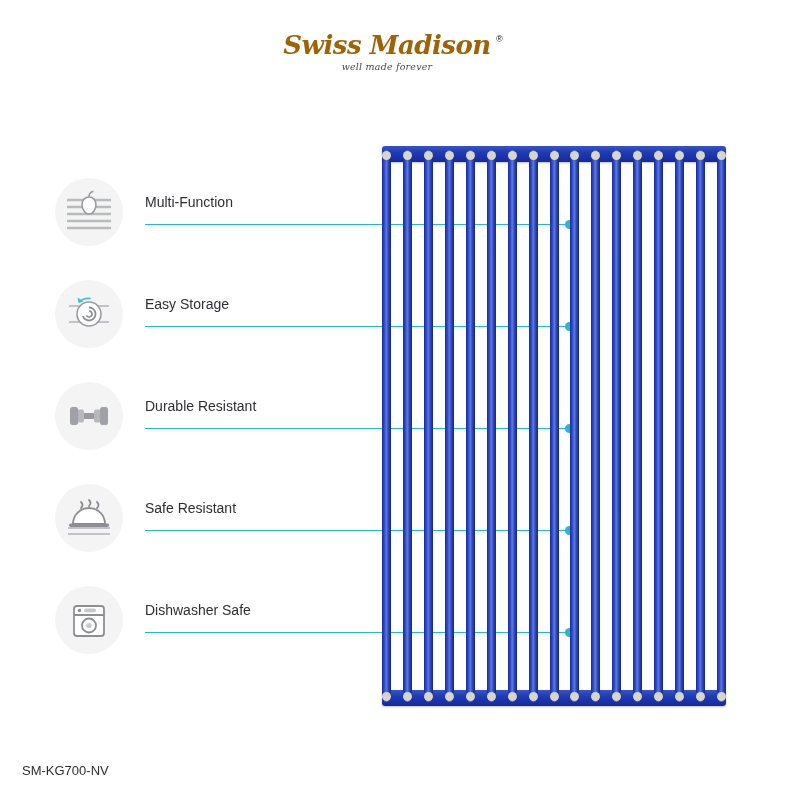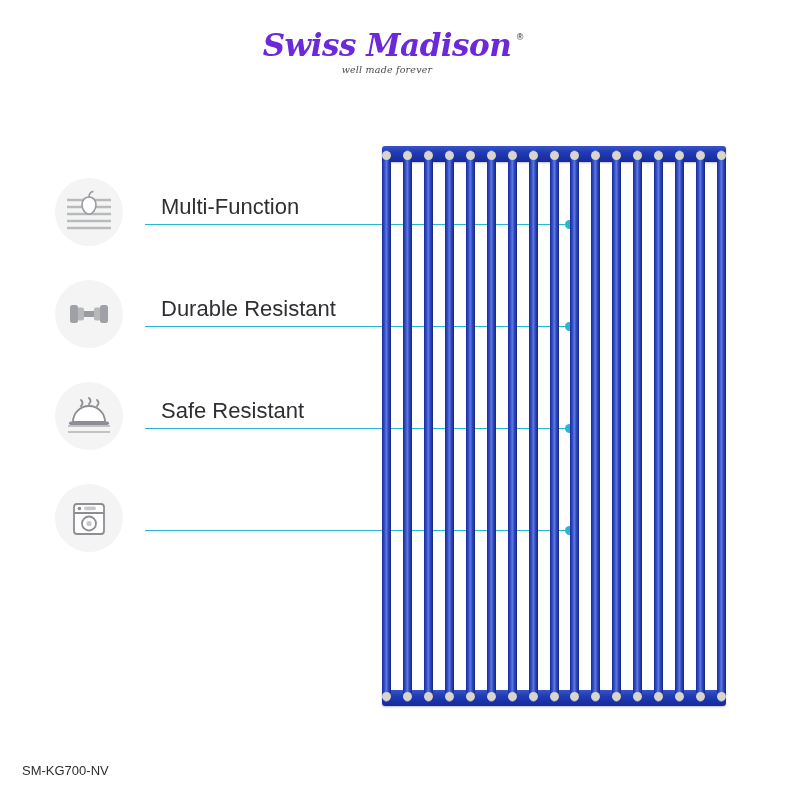--- a/index.html
+++ b/index.html
@@ -31,23 +31,23 @@
     position: relative;
     display: flex;
     flex-direction: column;
     align-items: center;
     margin-right: 26px;
   }
   .brand-name {
     font-family: "DejaVu Serif", serif;
     font-weight: bold;
     font-style: italic;
-    font-size: 31px;
+    font-size: 26px;
     letter-spacing: -0.5px;
-    color: #6d28d9;
+    color: #a16207;
     line-height: 1;
   }
   .brand-reg {
     position: absolute;
     right: -12px;
     top: 2px;
     font-size: 9px;
     color: #17171a;
     font-family: "Liberation Sans", sans-serif;
     font-style: normal;
@@ -86,23 +86,23 @@
     height: 68px;
     border-radius: 50%;
     background: #f4f4f5;
     display: flex;
     align-items: center;
     justify-content: center;
     overflow: hidden;
   }
   .feature-label {
     position: absolute;
-    left: 106px;
+    left: 90px;
     top: 16px;
-    font-size: 22px;
+    font-size: 14px;
     color: #2f2f33;
     white-space: nowrap;
   }
   .feature-line {
     position: absolute;
     left: 90px;
     top: 46px;
     height: 1px;
     background: #29b6cf;
   }
@@ -198,20 +198,38 @@
           <path d="M34 19c-4 0-7 3.2-7 7.6 0 5 3.4 9.4 7 9.4s7-4.4 7-9.4c0-4.4-3-7.6-7-7.6z"></path>
         </g>
         <path d="M34 19c0-3 1.6-5 4.4-5.6" stroke="#9a9ba0" stroke-width="1.6" fill="none"></path>
       </svg>
     </div>
     <div class="feature-label">Multi-Function</div>
     <div class="feature-line" style="width: 424px; background: rgb(41, 182, 207);"></div>
     <div class="feature-dot" style="left: 510px; background: rgb(41, 182, 207);"></div>
   </div>
 
+  <div class="feature">
+    <div class="feature-icon">
+      <svg width="68" height="68" viewBox="0 0 68 68" aria-hidden="true">
+        <g stroke="#c2c3c6" stroke-width="2">
+          <line x1="14" y1="26" x2="54" y2="26"></line>
+          <line x1="14" y1="42" x2="54" y2="42"></line>
+        </g>
+        <circle cx="34" cy="34" r="12" fill="#ffffff" stroke="#9a9ba0" stroke-width="1.6"></circle>
+        <path d="M34 27.5a6.5 6.5 0 1 1-6.2 8.4" fill="none" stroke="#8d8e93" stroke-width="1.8"></path>
+        <path d="M34 31a3 3 0 1 1-2.6 4.4" fill="none" stroke="#8d8e93" stroke-width="1.6"></path>
+        <path d="M24 22c3.2-2.8 7.6-4 11.6-3.4" fill="none" stroke="#3cc4d8" stroke-width="1.8"></path>
+        <path d="M22.4 17.6 L23.6 23 L28.8 21.2 Z" fill="#3cc4d8"></path>
+      </svg>
+    </div>
+    <div class="feature-label">Easy Storage</div>
+    <div class="feature-line" style="width: 424px; background: rgb(41, 182, 207);"></div>
+    <div class="feature-dot" style="left: 510px; background: rgb(41, 182, 207);"></div>
+  </div>
 
   <div class="feature">
     <div class="feature-icon">
       <svg width="68" height="68" viewBox="0 0 68 68" aria-hidden="true">
         <rect x="28" y="31" width="12" height="6" fill="#9a9ba0"></rect>
         <rect x="22" y="27.5" width="7" height="13" rx="2" fill="#b7b8bc"></rect>
         <rect x="39" y="27.5" width="7" height="13" rx="2" fill="#b7b8bc"></rect>
         <rect x="15" y="25" width="8" height="18" rx="2.5" fill="#a0a1a6"></rect>
         <rect x="45" y="25" width="8" height="18" rx="2.5" fill="#a0a1a6"></rect>
       </svg>
@@ -246,20 +264,21 @@
     <div class="feature-icon">
       <svg width="68" height="68" viewBox="0 0 68 68" aria-hidden="true">
         <rect x="19" y="20" width="30" height="30" rx="3" fill="#ffffff" stroke="#8d8e93" stroke-width="1.8"></rect>
         <line x1="19" y1="29" x2="49" y2="29" stroke="#8d8e93" stroke-width="1.8"></line>
         <circle cx="24.5" cy="24.5" r="1.8" fill="#8d8e93"></circle>
         <rect x="29" y="22.6" width="12" height="3.6" rx="1.8" fill="#c7c8cb"></rect>
         <circle cx="34" cy="39.5" r="7" fill="none" stroke="#8d8e93" stroke-width="1.8"></circle>
         <circle cx="34" cy="39.5" r="2.6" fill="#c7c8cb"></circle>
       </svg>
     </div>
+    <div class="feature-label">Dishwasher Safe</div>
     <div class="feature-line" style="width: 424px; background: rgb(41, 182, 207);"></div>
     <div class="feature-dot" style="left: 510px; background: rgb(41, 182, 207);"></div>
   </div>
 
 </div>
 
 <div class="product">
   <div class="grid-bar top"></div>
   <div class="grid-bar bottom"></div>
   <div class="rods" id="rods">

